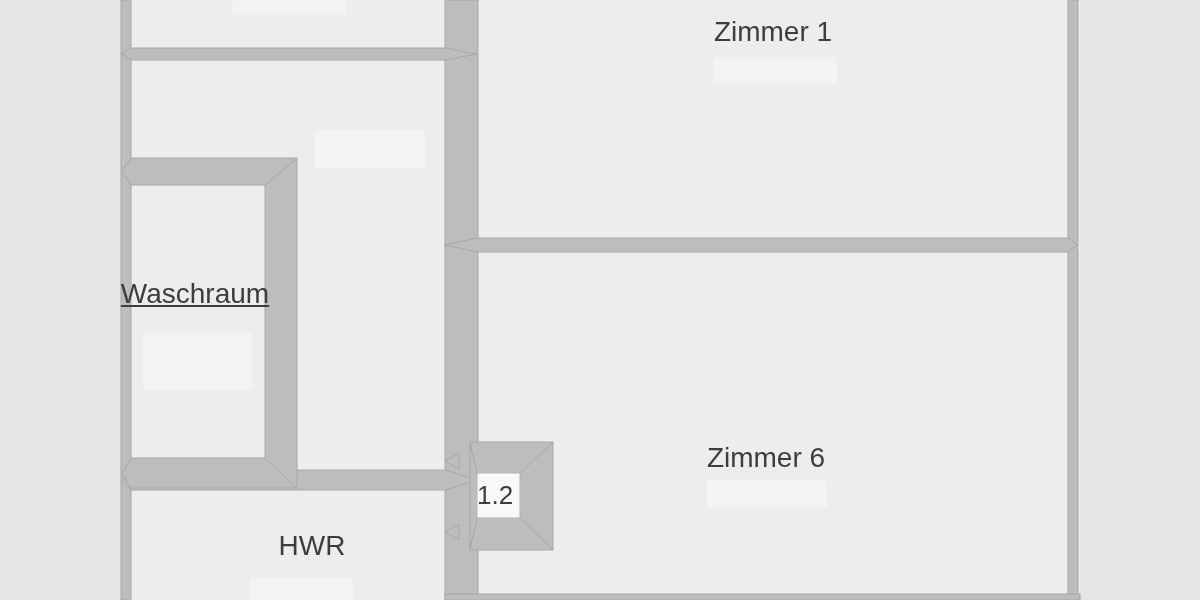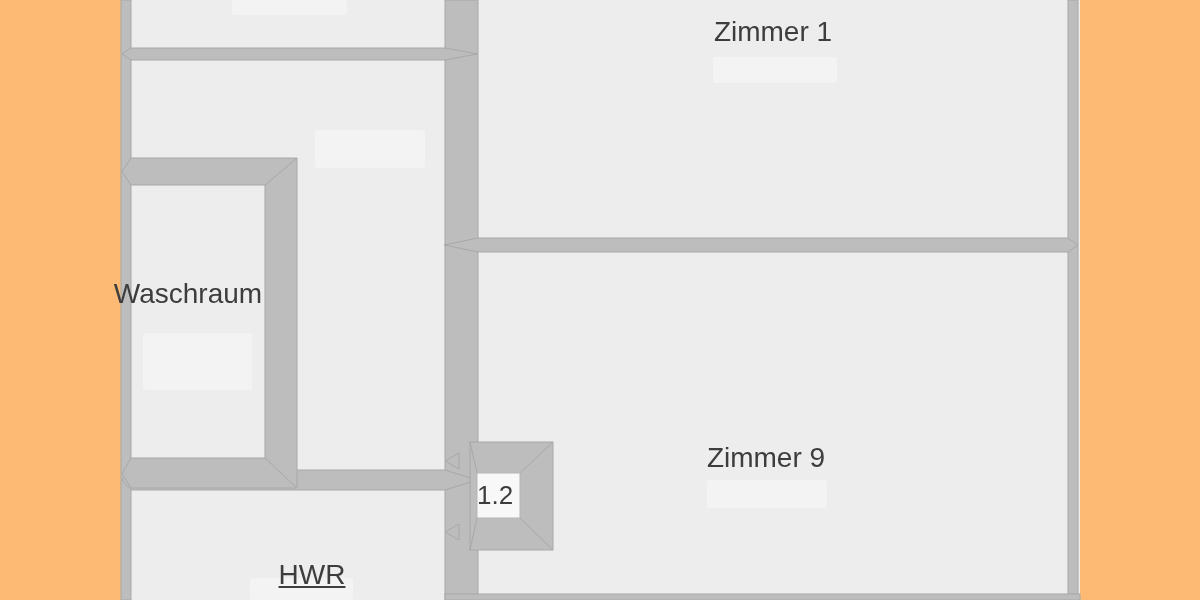--- a/index.html
+++ b/index.html
@@ -1,20 +1,20 @@
 <!DOCTYPE html>
 <html><head>
 <meta charset="utf-8">
 <style>
   html, body { margin: 0; padding: 0; background: #ffffff; }
   .plan {
     position: relative;
     width: 1200px;
     height: 600px;
-    background: #fdba74;
+    background: #e5e5e5;
     overflow: hidden;
     font-family: "Liberation Sans", sans-serif;
   }
   .plan svg { position: absolute; left: 0; top: 0; }
   .floor { fill: #ededed; }
   .wall  { fill: #bdbdbd; stroke: #a8a8a8; stroke-width: 1; }
   .bevel { stroke: #a8a8a8; stroke-width: 1; fill: none; }
   .shaft-inner { fill: #f8f8f8; stroke: #b5b5b5; stroke-width: 1; }
   .label-box {
     position: absolute;
@@ -78,19 +78,19 @@
   </svg>
 
   <div class="label-box" style="left:232px; top:0; width:115px; height:15px;"></div>
   <div class="label-box" style="left:713px; top:57px; width:124px; height:26px;"></div>
   <div class="label-box" style="left:315px; top:130px; width:110px; height:38px;"></div>
   <div class="label-box" style="left:143px; top:333px; width:109px; height:57px;"></div>
   <div class="label-box" style="left:707px; top:480px; width:120px; height:28px;"></div>
   <div class="label-box" style="left:250px; top:578px; width:103px; height:22px;"></div>
 
   <div class="room-label" style="left:653px; top:17px; width:240px;">Zimmer 1</div>
-  <div class="room-label" style="left:88px; top:279px; width:200px;">Waschraum</div>
-  <div class="room-label" style="left:646px; top:443px; width:240px;">Zimmer 9</div>
-  <div class="room-label" style="left:232px; top:560px; width:160px;text-decoration:underline;">HWR</div>
+  <div class="room-label" style="left:95px; top:279px; width:200px;text-decoration:underline;">Waschraum</div>
+  <div class="room-label" style="left:646px; top:443px; width:240px;">Zimmer 6</div>
+  <div class="room-label" style="left:232px; top:531px; width:160px;">HWR</div>
 
   <div class="shaft-label">1.2 m²</div>
 
 </div>
 
 </body></html>

